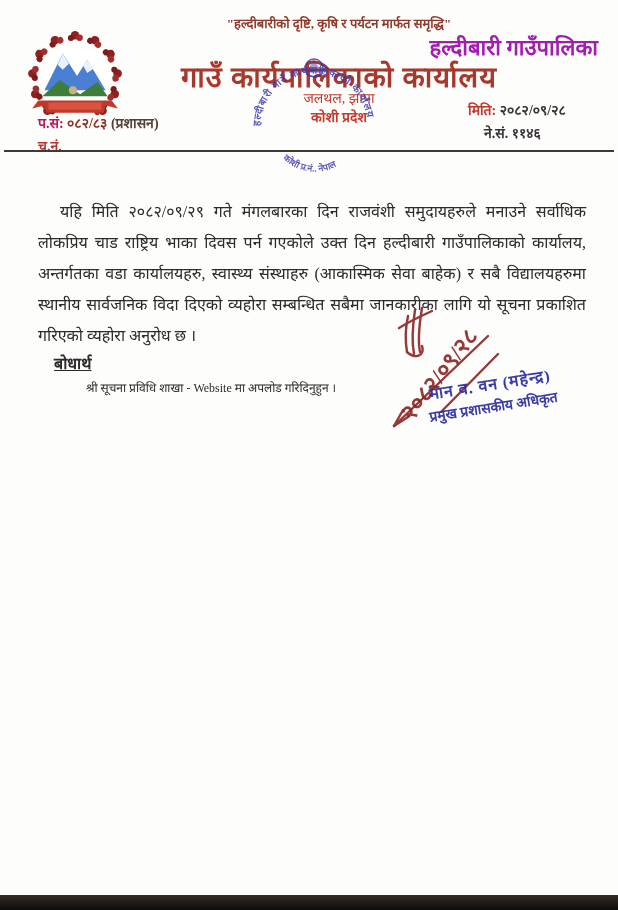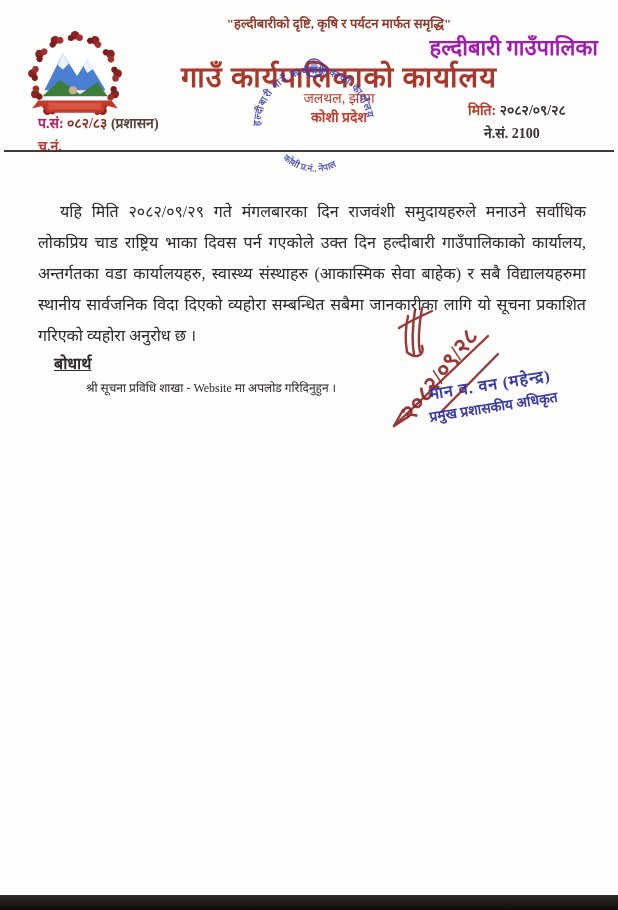--- a/index.html
+++ b/index.html
@@ -166,21 +166,21 @@
     <span class="note">(प्रशासन)</span>
   </div>
   <div class="abs dispatch-line">च.नं.</div>
 
   <div class="abs date-line">
     <span class="lbl">मिति:</span>
     <span class="val">२०८२/०९/२८</span>
   </div>
   <div class="abs ns-line">
     <span>ने.सं.</span>
-    <span>2100</span>
+    <span>११४६</span>
   </div>
 
   <div class="abs rule"></div>
 
 
   <div class="abs body-par">यहि मिति २०८२/०९/२९ गते मंगलबारका दिन राजवंशी समुदायहरुले मनाउने सर्वाधिक लोकप्रिय चाड राष्ट्रिय भाका दिवस पर्न गएकोले उक्त दिन हल्दीबारी गाउँपालिकाको कार्यालय, अन्तर्गतका वडा कार्यालयहरु, स्वास्थ्य संस्थाहरु (आकास्मिक सेवा बाहेक) र सबै विद्यालयहरुमा स्थानीय सार्वजनिक विदा दिएको व्यहोरा सम्बन्धित सबैमा जानकारीका लागि यो सूचना प्रकाशित गरिएको व्यहोरा अनुरोध छ ।</div>
 
   <div class="abs cc-head">बोधार्थ</div>
   <div class="abs cc-line">श्री सूचना प्रविधि शाखा - Website मा अपलोड गरिदिनुहुन ।</div>
 

